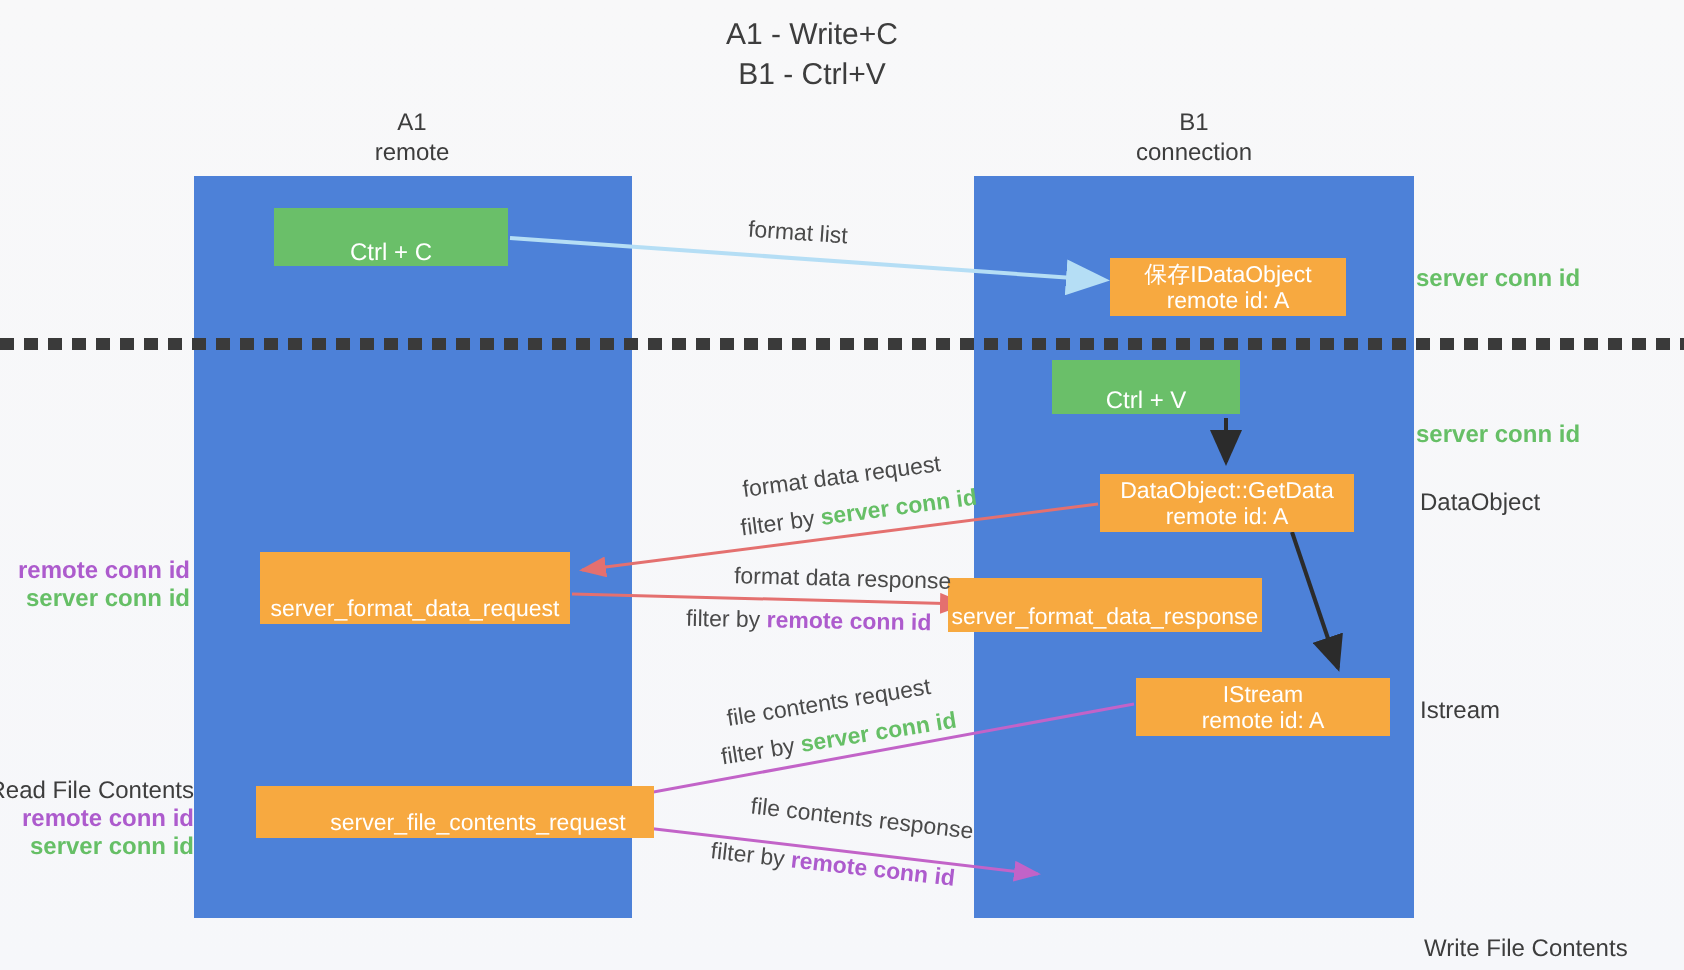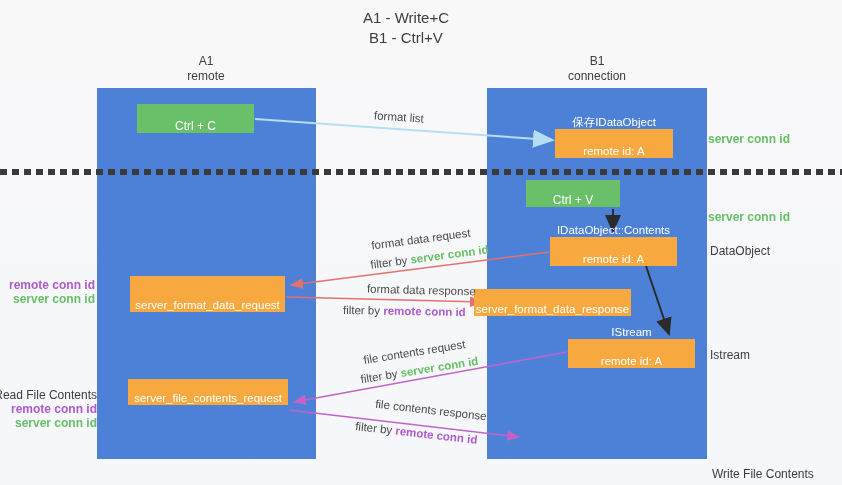--- a/index.html
+++ b/index.html
@@ -27,21 +27,21 @@
   .ll-rect{background:#4d81d8;}
   .dotline{
     left:0;top:169px;width:842px;height:6px;
     background:repeating-linear-gradient(to right,#3a3a3a 0,#3a3a3a 7px,transparent 7px,transparent 12px);
   }
   .node{
     display:flex;flex-direction:column;align-items:center;justify-content:flex-end;
     color:#ffffff;white-space:nowrap;text-align:center;
   }
   .node.green{background:#6abf69;font-size:12px;}
-  .node.orange{background:#f7a940;font-size:11.5px;line-height:13px;gap:16px;}
+  .node.orange{background:#f7a940;font-size:11.5px;line-height:13px;}
   .edge-label{
     font-size:11.5px;color:#4a4a4a;white-space:nowrap;
   }
   .side-label{font-size:12px;color:#3d3d3d;white-space:nowrap;}
   .green-txt{color:#66bf66;font-weight:bold;}
   .purple-txt{color:#ad5bcd;font-weight:bold;}
   .stack{text-align:right;font-size:12px;line-height:14px;white-space:nowrap;}
   svg.overlay{position:absolute;left:0;top:0;pointer-events:none;}
 </style>
 </head>
@@ -99,38 +99,38 @@
   <div class="abs node orange" style="left:555px;top:129px;width:118px;height:29px;">
     <span>保存IDataObject</span>
     <span>remote id: A</span>
   </div>
 
   <div class="abs node green" style="left:526px;top:180px;width:94px;height:27px;">
     <span>Ctrl + V</span>
   </div>
 
   <div class="abs node orange" style="left:550px;top:237px;width:127px;height:29px;">
-    <span>IDataObject::Contents</span>
+    <span>DataObject::GetData</span>
     <span>remote id: A</span>
   </div>
 
   <div class="abs node orange" style="left:130px;top:276px;width:155px;height:36px;">
     <span>server_format_data_request</span>
   </div>
 
   <div class="abs node orange" style="left:474px;top:289px;width:157px;height:27px;">
     <span>server_format_data_response</span>
   </div>
 
   <div class="abs node orange" style="left:568px;top:339px;width:127px;height:29px;">
     <span>IStream</span>
     <span>remote id: A</span>
   </div>
 
-  <div class="abs node orange" style="left:128px;top:379px;width:160px;height:26px;">
+  <div class="abs node orange" style="left:128px;top:393px;width:176px;height:26px;padding-left:23px;">
     <span>server_file_contents_request</span>
   </div>
 
 
   <div class="abs edge-label" style="left:374px;top:111px;transform:rotate(4deg);">format list</div>
 
   <div class="abs edge-label" style="left:371px;top:233px;transform:rotate(-7.5deg);">format data request</div>
   <div class="abs edge-label" style="left:370px;top:251px;transform:rotate(-7.5deg);">
     <span>filter by</span>
     <span class="green-txt">server conn id</span>

